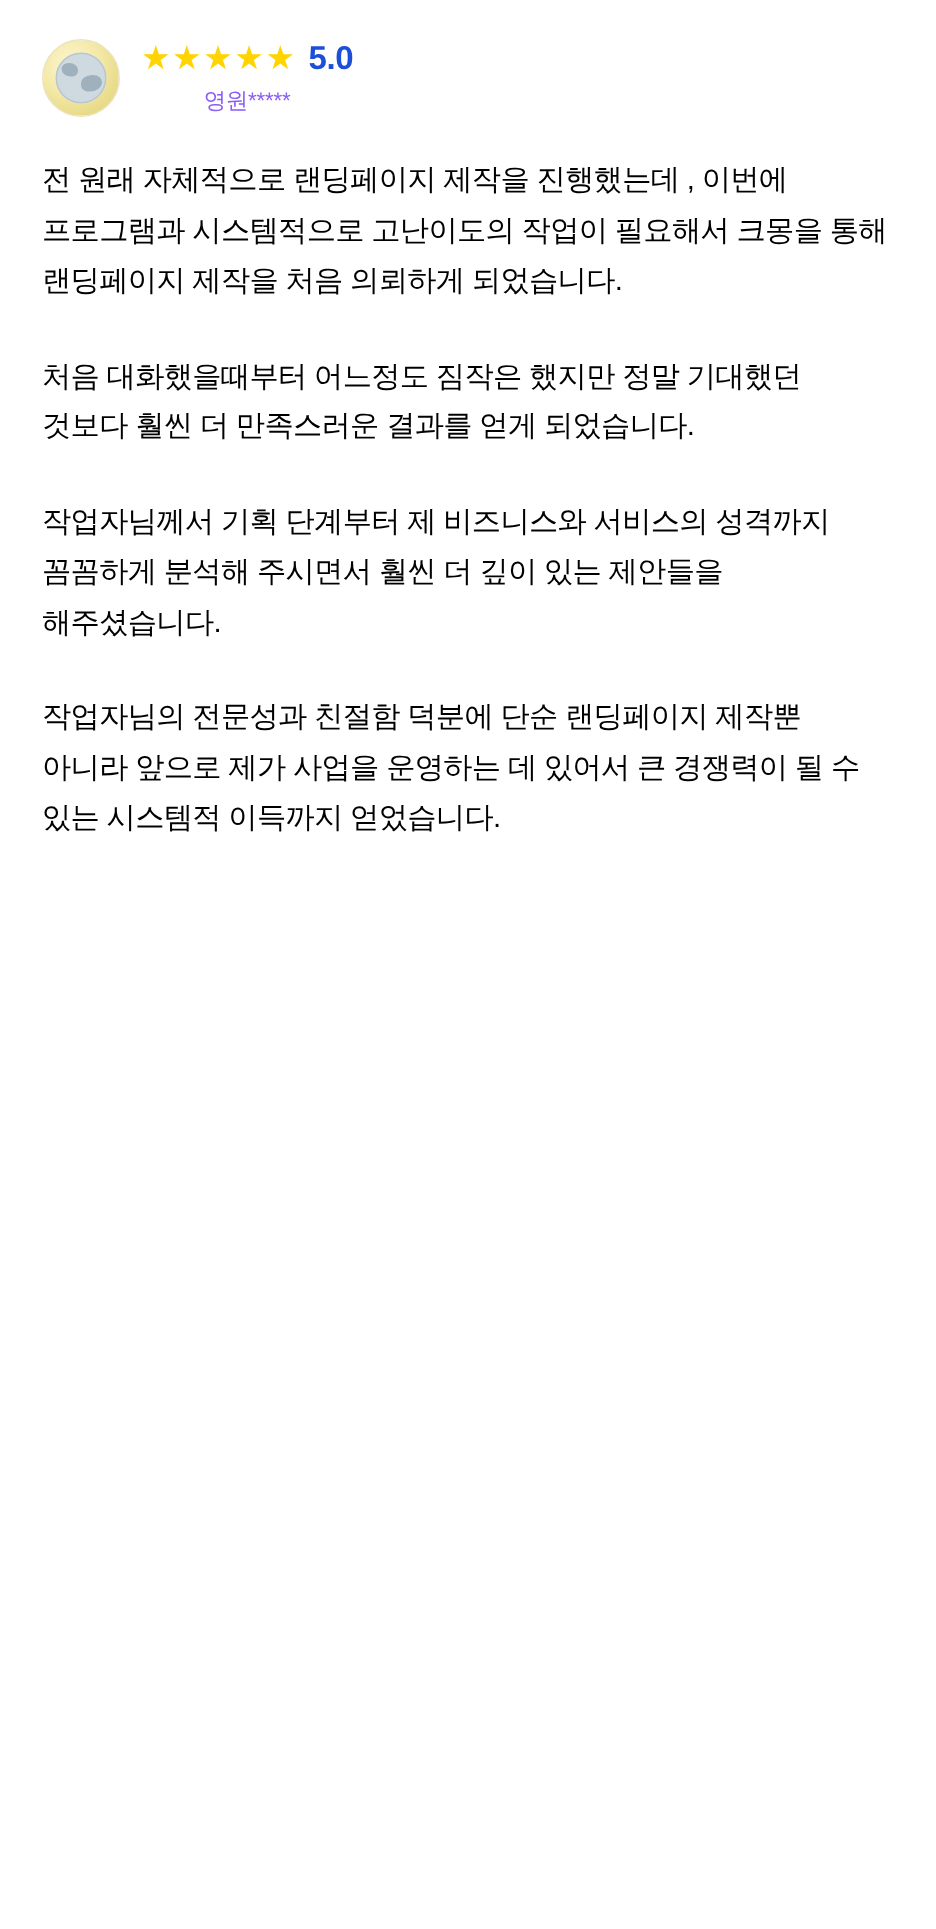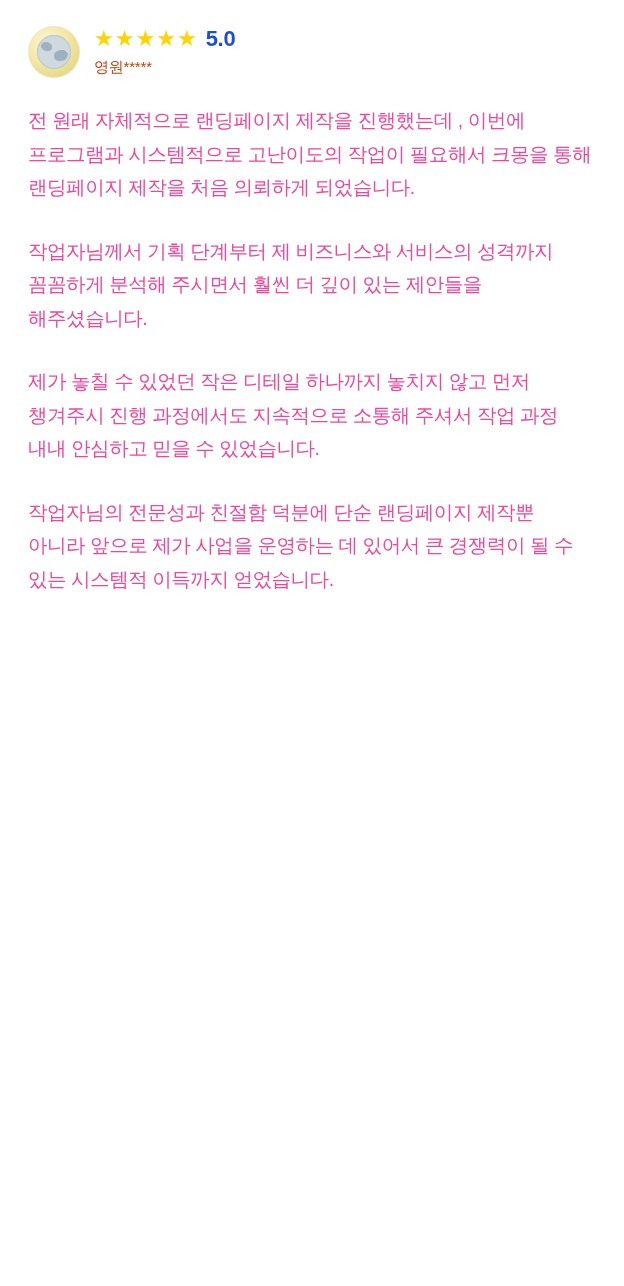--- a/index.html
+++ b/index.html
@@ -91,28 +91,29 @@
   .score {
     font-size: 22px;
     font-weight: bold;
     color: #1d4ed8;
     line-height: 22px;
     letter-spacing: -0.3px;
   }
   .reviewer {
     margin-top: 8px;
     font-size: 15px;
-    color: #c2410c;
+    color: #8b5cf6;
     letter-spacing: -0.2px;
+    text-align: center;
   }
   
   .review-body {
     font-size: 19.5px;
     line-height: 1.72;
-    color: #ec4899;
+    color: #000000;
     letter-spacing: -0.45px;
     word-break: keep-all;
   }
   .review-body p {
     margin: 0 0 30px 0;
   }
   .review-body p:last-child {
     margin-bottom: 0;
   }
 </style>
@@ -135,18 +136,18 @@
           <span>★</span>
         </div>
         <div class="score">5.0</div>
       </div>
       <div class="reviewer">영원*****</div>
     </div>
   </div>
 
   <div class="review-body">
     <p>전 원래 자체적으로 랜딩페이지 제작을 진행했는데 , 이번에 프로그램과 시스템적으로 고난이도의 작업이 필요해서 크몽을 통해 랜딩페이지 제작을 처음 의뢰하게 되었습니다.</p>
+    <p>처음 대화했을때부터 어느정도 짐작은 했지만 정말 기대했던 것보다 훨씬 더 만족스러운 결과를 얻게 되었습니다.</p>
     <p>작업자님께서 기획 단계부터 제 비즈니스와 서비스의 성격까지 꼼꼼하게 분석해 주시면서 훨씬 더 깊이 있는 제안들을 해주셨습니다.</p>
-    <p>제가 놓칠 수 있었던 작은 디테일 하나까지 놓치지 않고 먼저 챙겨주시  진행 과정에서도 지속적으로 소통해 주셔서 작업 과정 내내 안심하고 믿을 수 있었습니다.</p>
     <p>작업자님의 전문성과 친절함 덕분에 단순 랜딩페이지 제작뿐 아니라 앞으로 제가 사업을 운영하는 데 있어서 큰 경쟁력이 될 수 있는 시스템적 이득까지 얻었습니다.</p>
   </div>
 
 </div>
 
 </body></html>

